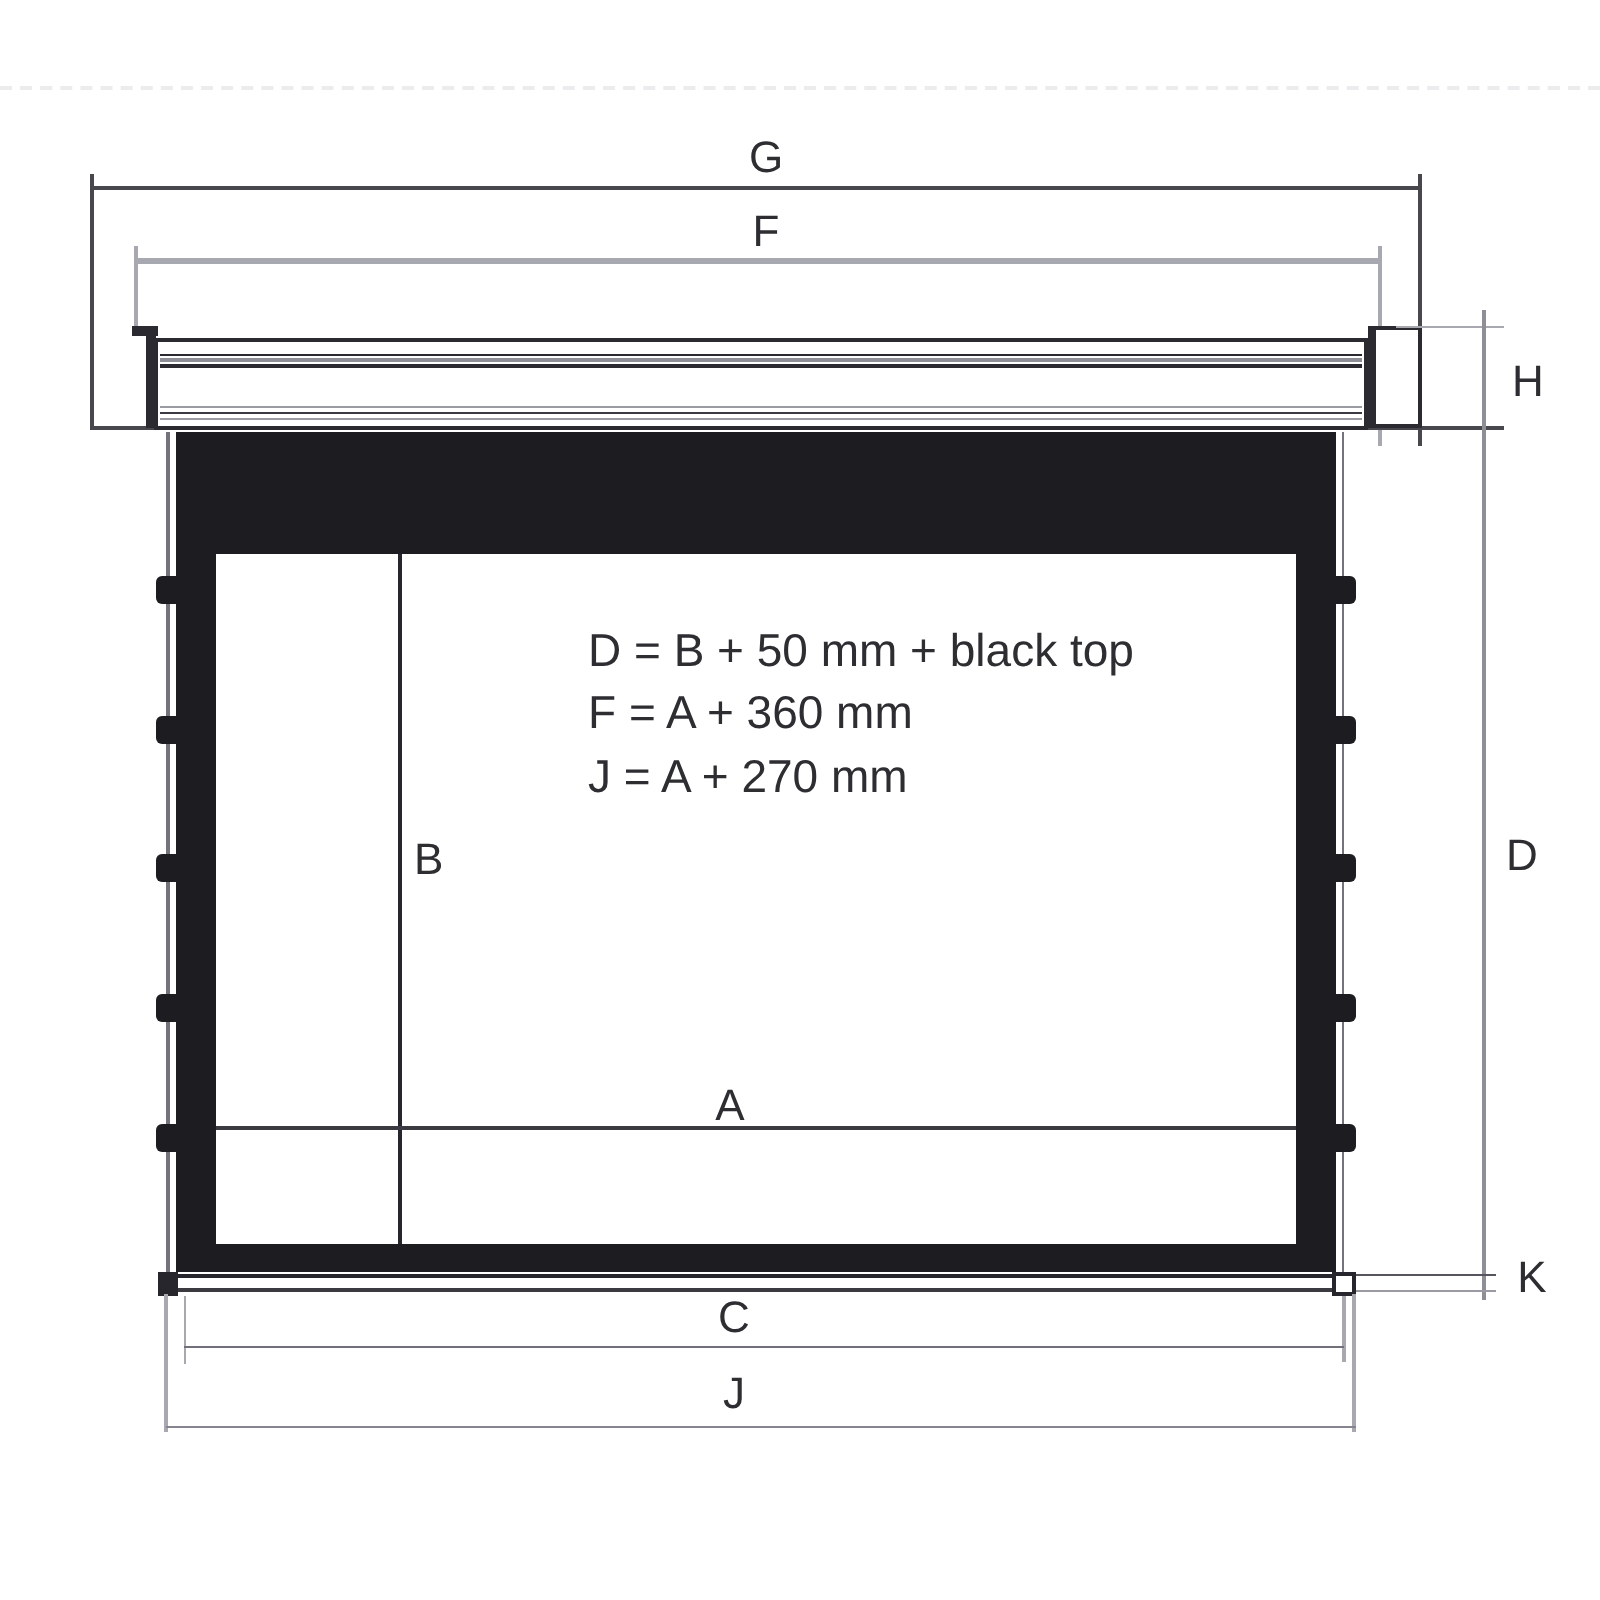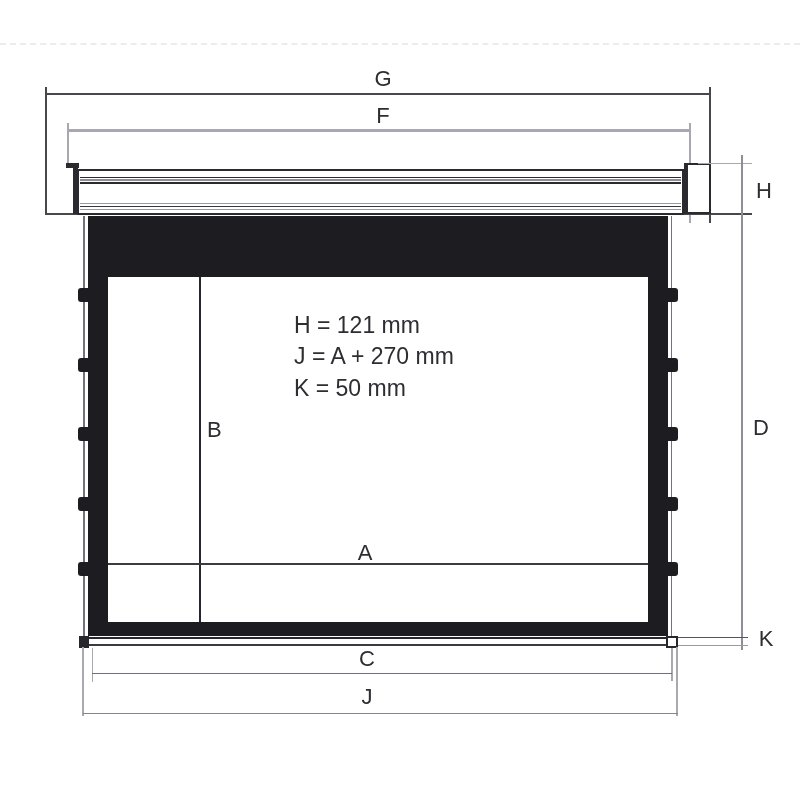--- a/index.html
+++ b/index.html
@@ -67,23 +67,23 @@
   <div class="tab right" style="left:667px;top:496.5px;"></div>
   <div class="tab right" style="left:667px;top:562px;"></div>
 
   <div class="v" style="left:199px;top:277px;width:2px;height:345px;background:#26262c;"></div>
   <div class="lbl" style="left:207px;top:419px;width:22px;text-align:left;">B</div>
 
   <div class="h" style="left:108px;top:563px;width:540px;height:1.5px;background:#3a3a40;"></div>
   <div class="lbl" style="left:352px;top:542px;width:26px;">A</div>
 
   <div class="formulas">
-    <div>H = 121 mm</div>
+    <div>D = B + 50 mm + black top</div>
+    <div>F = A + 360 mm</div>
     <div>J = A + 270 mm</div>
-    <div>K = 50 mm</div>
   </div>
 
   <div class="h" style="left:79px;top:636.5px;width:591px;height:2px;background:#26262c;"></div>
   <div class="h" style="left:79px;top:644px;width:591px;height:2px;background:#3a3a40;"></div>
   <div style="position:absolute;left:78.5px;top:635.5px;width:10px;height:12px;background:#26262c;"></div>
   <div class="box" style="left:666px;top:635.5px;width:12px;height:12px;border:2px solid #26262c;"></div>
 
   <div class="h" style="left:678px;top:636.5px;width:70px;height:1.5px;background:#55555e;"></div>
   <div class="h" style="left:678px;top:644.5px;width:70px;height:1.5px;background:#9a9aa2;"></div>
   <div class="lbl" style="left:755px;top:628px;width:22px;">K</div>

